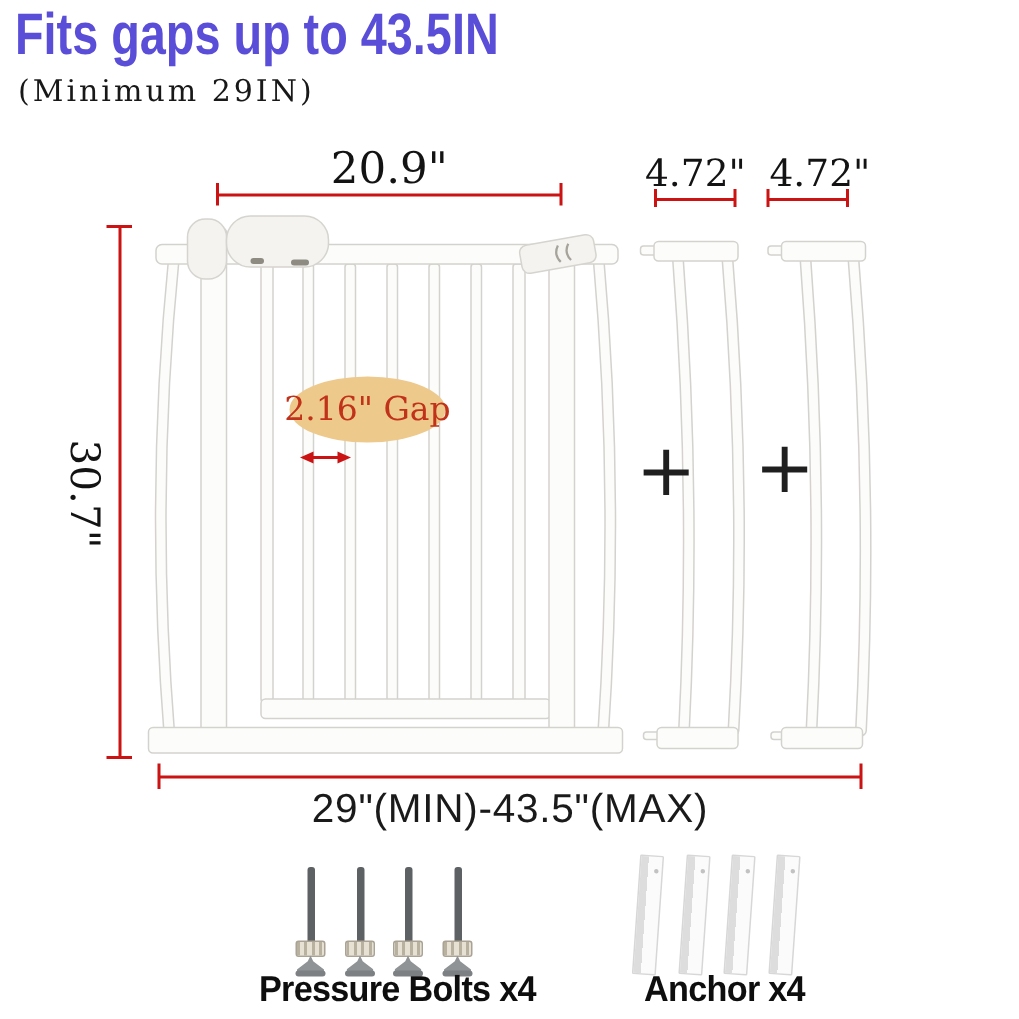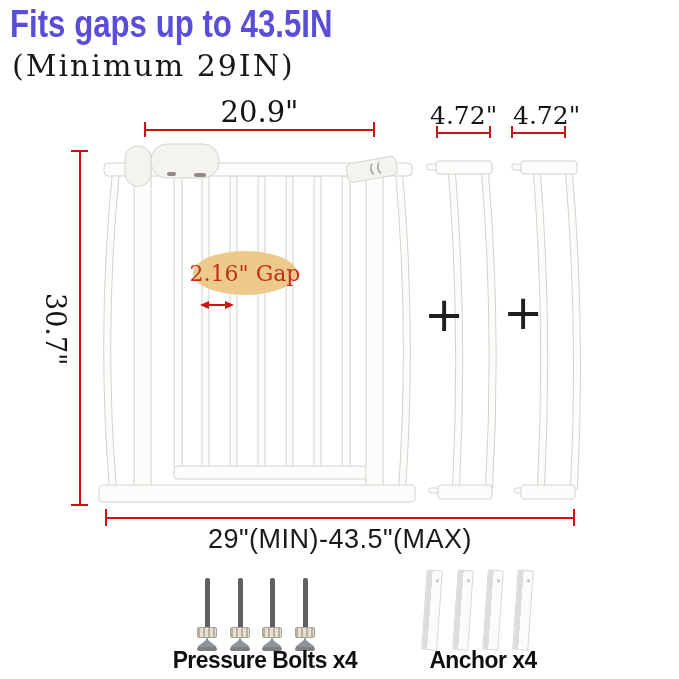--- a/index.html
+++ b/index.html
@@ -8,21 +8,21 @@
     font-family:"Liberation Sans",sans-serif;overflow:hidden;
   }
   
   .title{
     position:absolute;left:10px;top:2px;font-size:39px;font-weight:900;
     color:#5a4ed9;letter-spacing:0px;transform:scaleX(.80);transform-origin:left top;
     white-space:nowrap;
   }
   .subtitle{
     position:absolute;left:12px;top:48px;font-family:"DejaVu Serif",serif;
-    font-size:30px;color:#181818;letter-spacing:2px;white-space:nowrap;
+    font-size:20px;color:#181818;letter-spacing:2px;white-space:nowrap;
   }
   
   .dline-h{position:absolute;height:2px;background:#cb1313;}
   .dline-v{position:absolute;width:2px;background:#cb1313;}
   .dtick-v{position:absolute;width:2px;background:#cb1313;}
   .dtick-h{position:absolute;height:2px;background:#cb1313;}
   .dim-label{
     position:absolute;font-family:"DejaVu Serif",serif;color:#131313;
     text-align:center;white-space:nowrap;
   }

